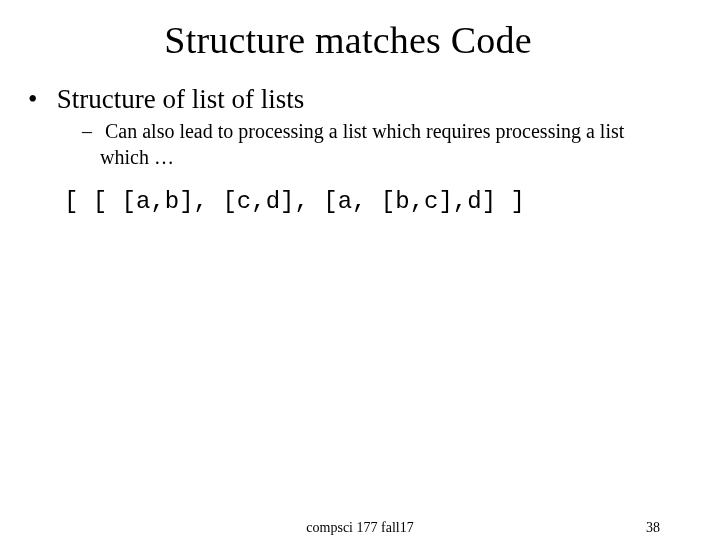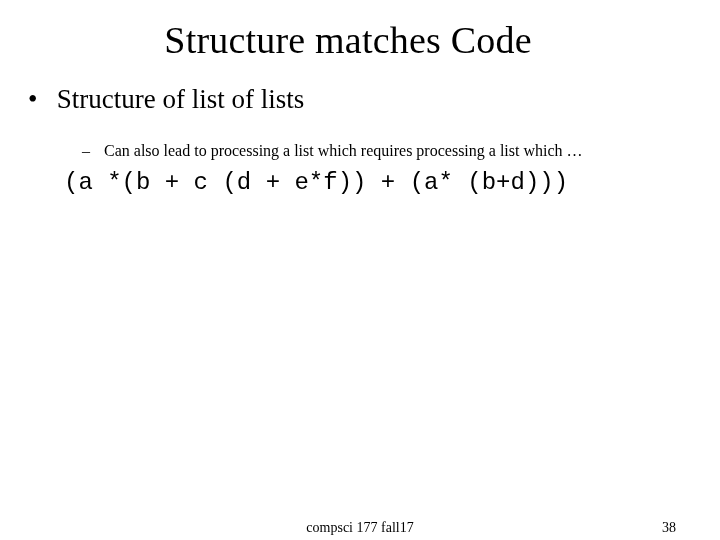--- a/index.html
+++ b/index.html
@@ -21,34 +21,34 @@
     .title {
       text-align: center;
       font-size: 38px;
       font-weight: normal;
       margin-bottom: 22px;
       letter-spacing: 0.2px;
     }
     .bullet-1 {
       font-size: 27px;
       margin-left: 4px;
-      margin-bottom: 26px;
+      margin-bottom: 4px;
     }
     .bullet-1::before {
       content: "•";
       display: inline-block;
       width: 22px;
     }
     .bullet-2 {
-      font-size: 16px;
+      font-size: 20px;
       margin-left: 58px;
       text-indent: -18px;
       padding-left: 18px;
       line-height: 1.28;
-      margin-bottom: 6px;
+      margin-bottom: 16px;
     }
     .bullet-2::before {
       content: "–";
       display: inline-block;
       width: 18px;
       text-indent: 0;
     }
     .code-line {
       font-family: "Courier New", Courier, monospace;
       font-size: 24px;
@@ -63,36 +63,36 @@
       width: 100%;
       font-size: 14px;
     }
     .footer-center {
       position: absolute;
       left: 50%;
       transform: translateX(-50%);
     }
     .footer-right {
       position: absolute;
-      right: 44px;
+      right: 60px;
     }
   </style>
 </head>
 <body>
 
 <div class="slide">
   <h1 class="title">Structure matches Code</h1>
 
   <div class="bullet-1">
     <span>Structure of list of lists</span>
   </div>
 
   <div class="bullet-2">
     <span>Can also lead to processing a list which requires processing a list which …</span>
   </div>
 
-  <div class="code-line">(a *(b + c (d + e*f)) + (a* (b+d)))</div>
+  <div class="code-line">[ [ [a,b], [c,d], [a, [b,c],d] ]</div>
 
   <div class="footer">
     <span class="footer-center">compsci 177 fall17</span>
     <span class="footer-right">38</span>
   </div>
 </div>
 
 </body></html>

